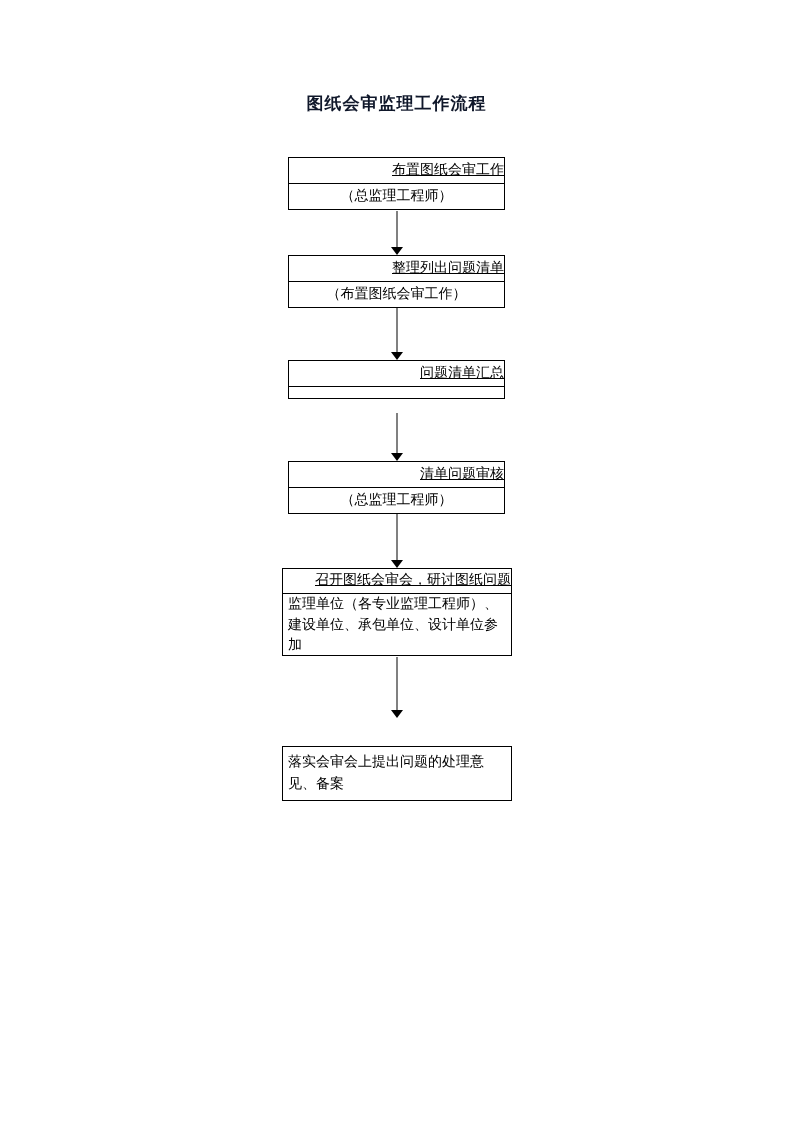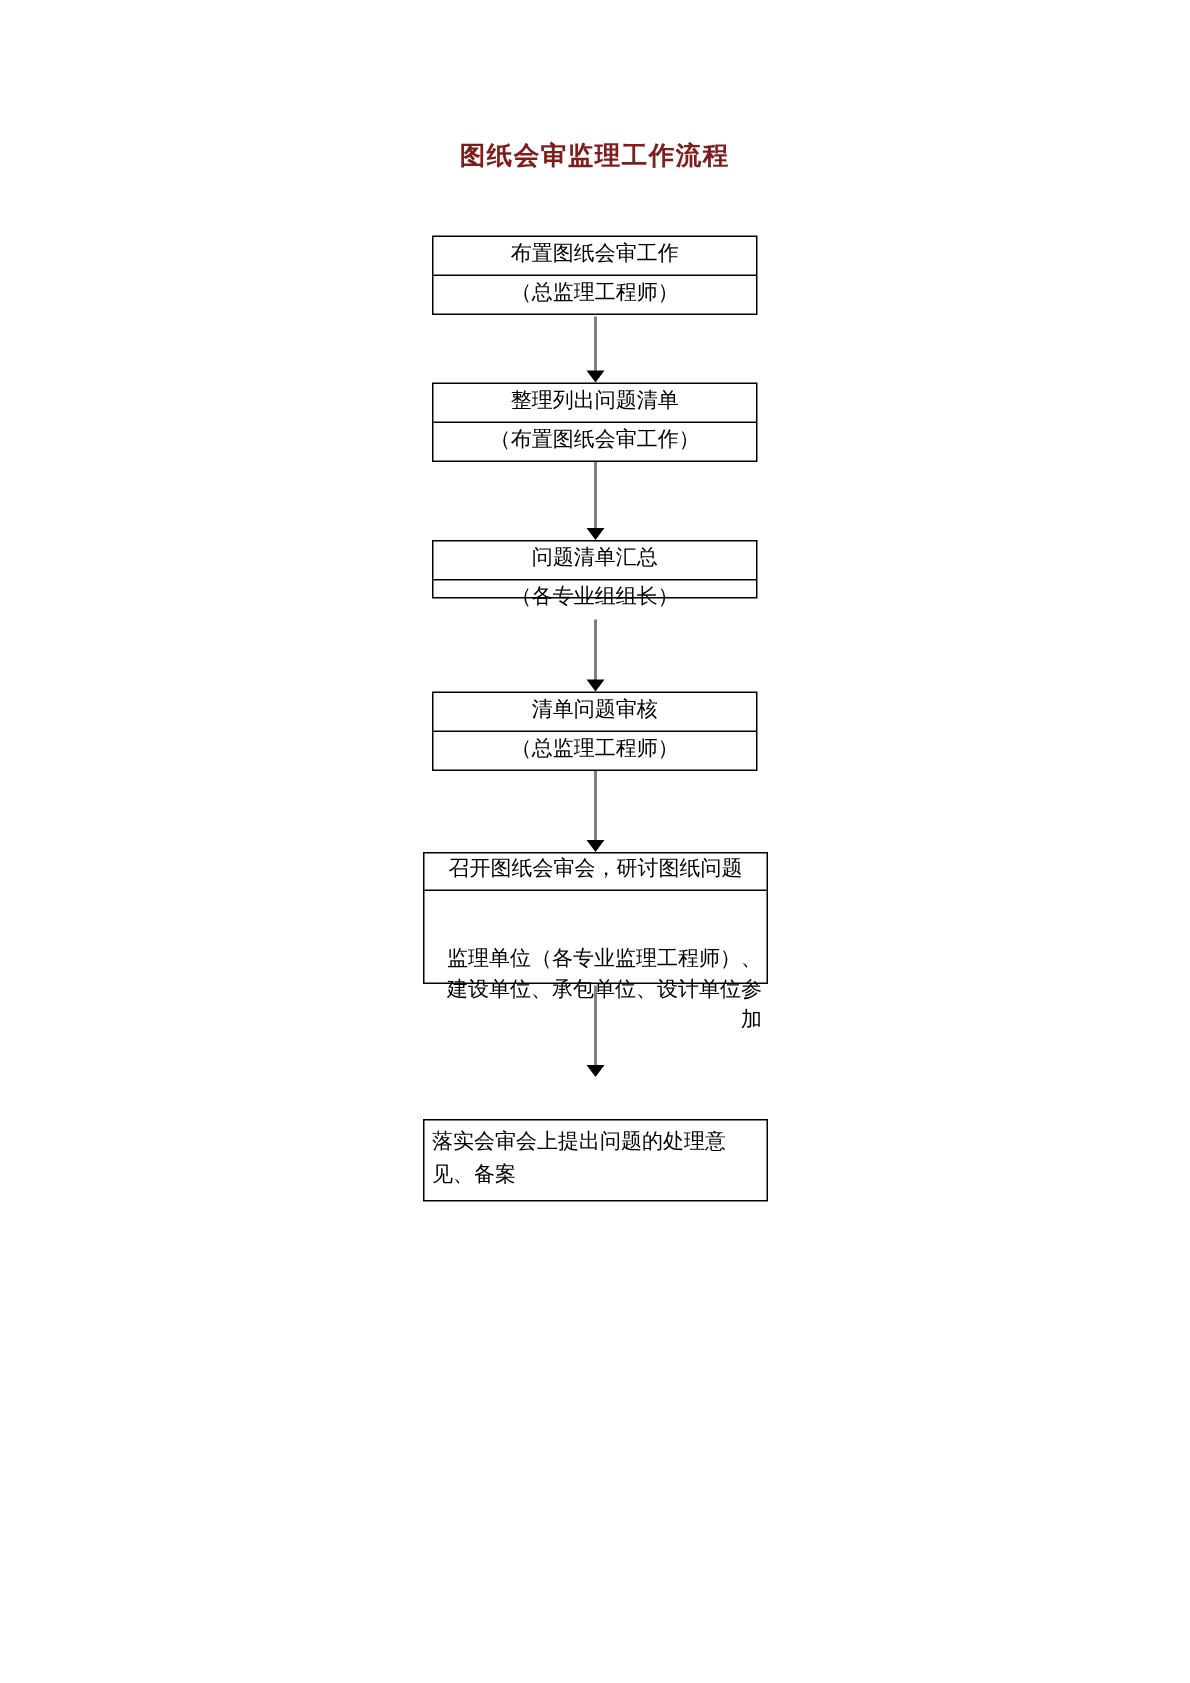--- a/index.html
+++ b/index.html
@@ -19,21 +19,21 @@
   .doc-title {
     position: absolute;
     top: 92px;
     left: 0;
     width: 793px;
     text-align: center;
     font-family: Liberation Sans, sans-serif;
     font-weight: bold;
     font-size: 17px;
     letter-spacing: 1px;
-    color: #7f1d1d;
+    color: #0f172a;
   }
   .node {
     position: absolute;
     box-sizing: border-box;
     border: 1.5px solid #000000;
     background: #ffffff;
     font-size: 14px;
     line-height: 1;
     color: #000000;
   }
@@ -41,42 +41,42 @@
   .n2 { left: 288px; top: 255px; width: 217px; height: 53px; }
   .n3 { left: 288px; top: 360px; width: 217px; height: 39px; }
   .n4 { left: 288px; top: 461px; width: 217px; height: 53px; }
   .n5 { left: 282px; top: 568px; width: 230px; height: 88px; }
   .n6 { left: 282px; top: 746px; width: 230px; height: 55px; }
 
   .node .r1 {
     box-sizing: border-box;
     height: 26px;
     line-height: 24px;
-    text-align: center;
+    text-align: right;
     border-bottom: 1.5px solid #000000;
     overflow: hidden;
     white-space: nowrap;
+    text-decoration: underline;
   }
   .node .r2 {
     height: 24px;
     line-height: 24px;
     text-align: center;
     overflow: hidden;
     white-space: nowrap;
   }
   .n5 .r1 { height: 25px; line-height: 22px; }
   .n5 .r2 {
     height: auto;
-    text-align: right;
+    text-align: left;
     line-height: 20.5px;
     padding: 0 3px 0 5px;
     white-space: normal;
     word-break: normal;
     overflow-wrap: break-word;
-    margin-top: 36px;
   }
   .n6 .body {
     text-align: left;
     line-height: 22px;
     padding: 4px 3px 0 5px;
     white-space: normal;
     word-break: normal;
     overflow-wrap: break-word;
   }
 
@@ -131,21 +131,20 @@
     <div class="r2">（布置图纸会审工作）</div>
   </div>
 
   <div class="arrow a2">
     <span class="aline"></span>
     <span class="ahead"></span>
   </div>
 
   <div class="node n3">
     <div class="r1">问题清单汇总</div>
-    <div class="r2">（各专业组组长）</div>
   </div>
 
   <div class="arrow a3">
     <span class="aline"></span>
     <span class="ahead"></span>
   </div>
 
   <div class="node n4">
     <div class="r1">清单问题审核</div>
     <div class="r2">（总监理工程师）</div>

